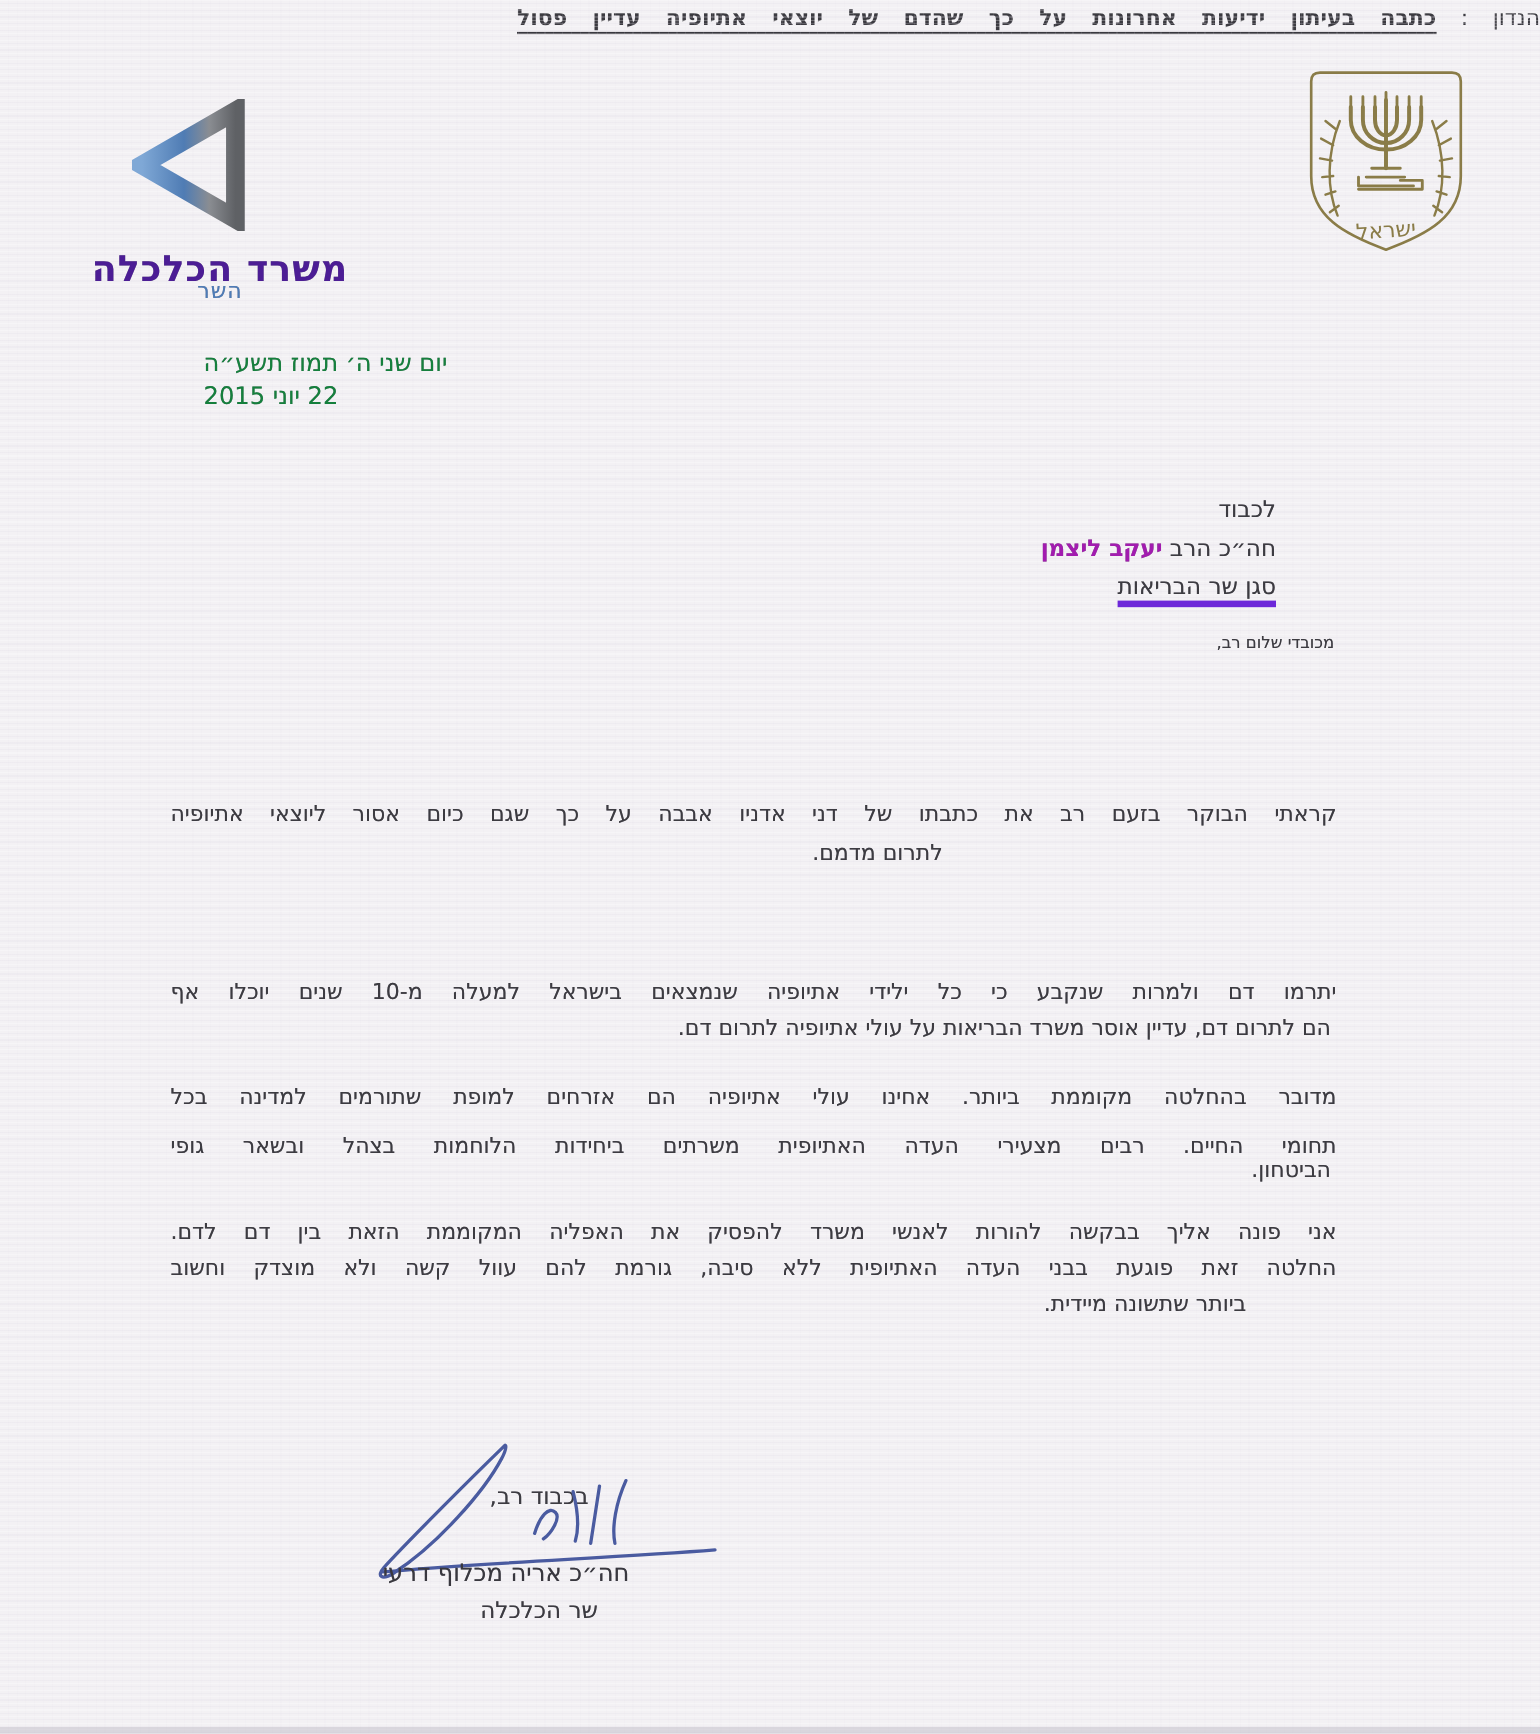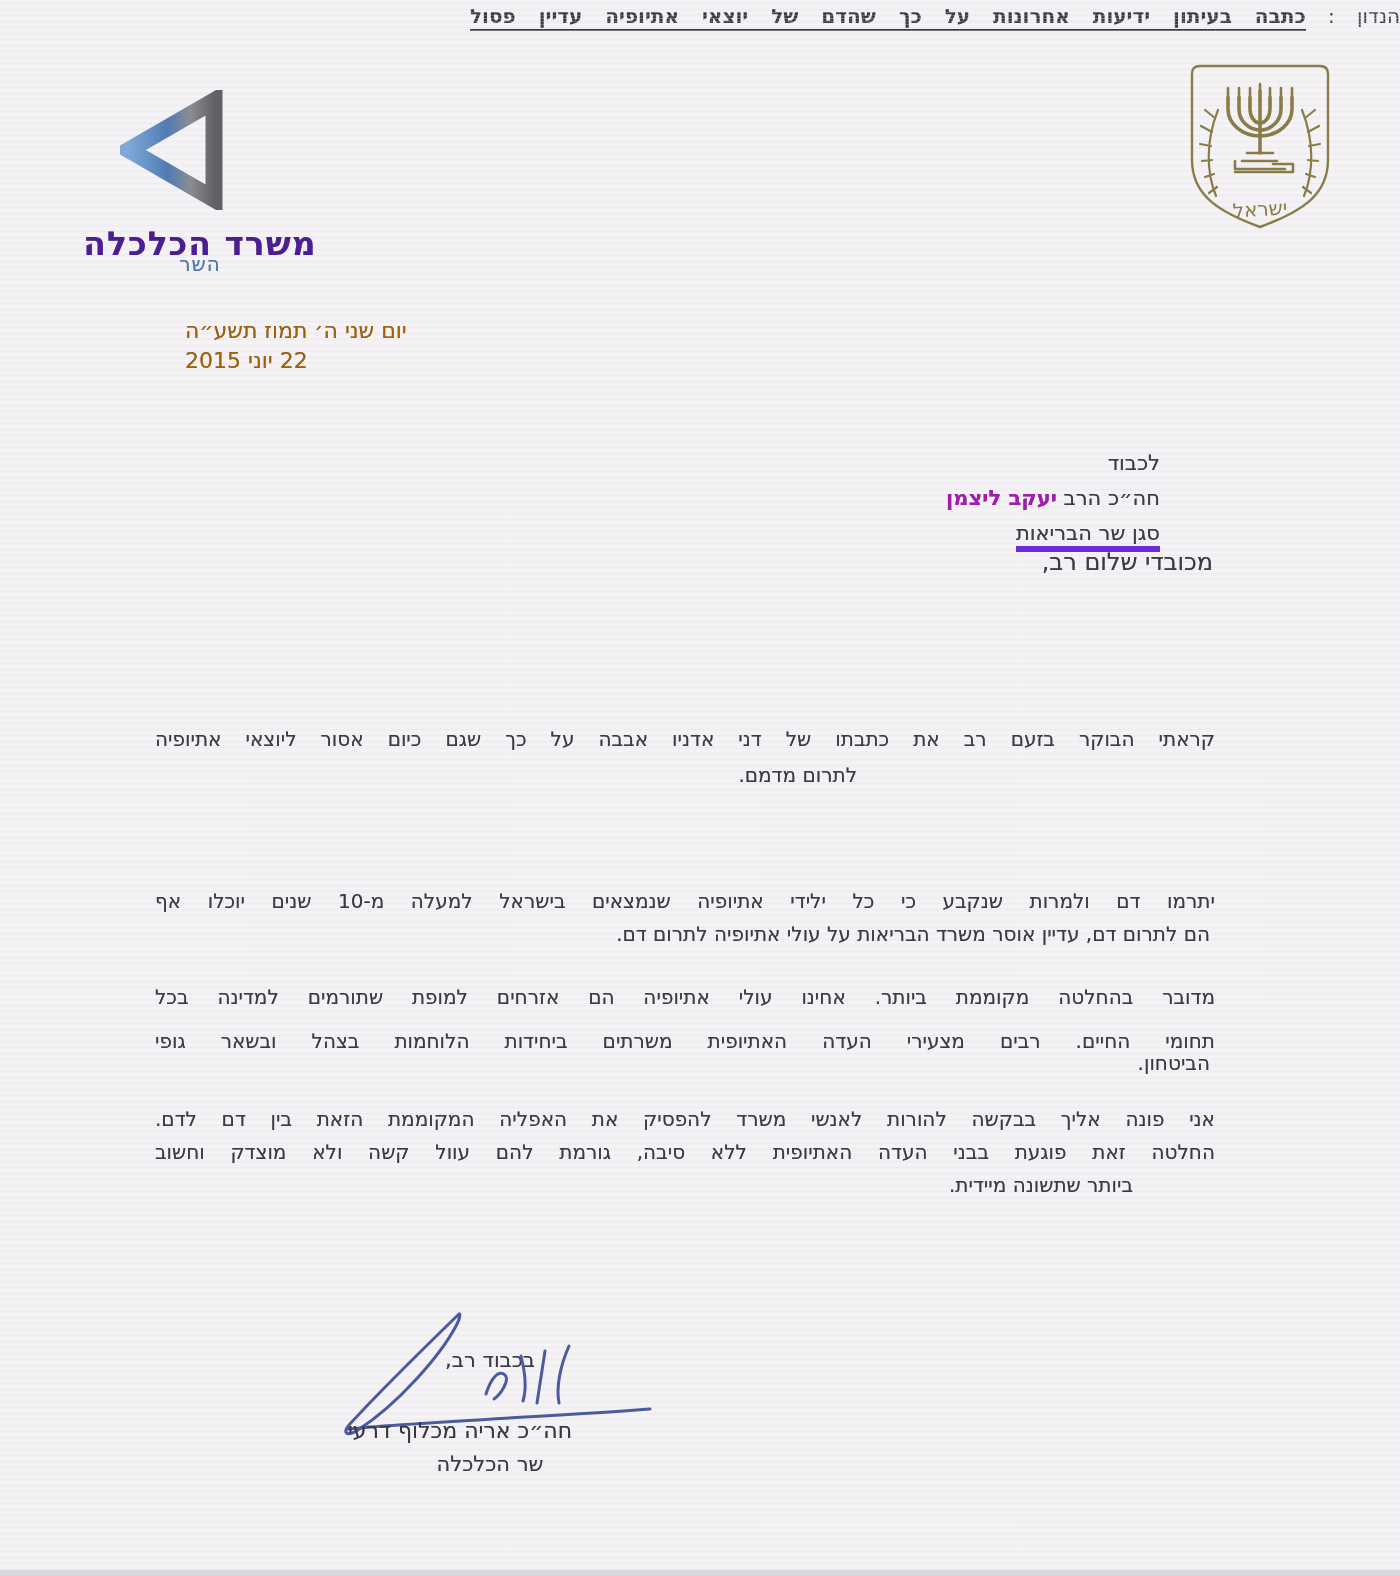--- a/index.html
+++ b/index.html
@@ -23,24 +23,24 @@
     font-size:20px; text-align:justify; text-align-last:justify;
     text-shadow:0 0 .6px rgba(62,60,70,.55); overflow:hidden;
   }
   .sline{position:absolute; height:30px; line-height:30px; font-size:20px;}
   .bold{font-weight:bold; color:#a21caf;text-align:right;}
   #logo-name{left:60px; top:224px; width:280px; text-align:center;
     font-size:33px; font-weight:bold; color:#4c1d95; letter-spacing:1px;}
   #logo-unit{left:60px; top:252px; width:280px; text-align:center;
     font-size:20px; color:#4d7cb8; letter-spacing:1px;}
   #date-block{left:185px; top:316px; font-size:22px; line-height:30px;
-    color:#a16207; text-align:left; direction:rtl;}
+    color:#15803d; text-align:left; direction:rtl;}
   #addressee{right:240px; top:446px; font-size:21px; line-height:35px; text-align:right;}
   #addressee .role{border-bottom:6px solid #6d28d9; padding-bottom:1px;}
-  #greeting{right:187px; top:548px; font-size:24px;}
+  #greeting{right:187px; top:575px; font-size:15px;}
   #subject{left:230px; top:629px; width:930px; height:32px; line-height:32px;
     font-size:20px; text-align:justify; text-align-last:justify; overflow:hidden;}
   #subject .subj{font-weight:bold; border-bottom:2px solid #39383f; padding-bottom:1px;}
   #valediction{right:865px; top:1348px; font-size:21px;}
   #signer-name{left:315px; top:1418px; width:290px; text-align:center;
     font-size:22px; font-weight:normal; color:#39383f;}
   #signer-title{left:345px; top:1452px; width:290px; text-align:center; font-size:21px;}
   #bottom-shade{left:0; bottom:0; width:1400px; height:6px; background:rgba(186,182,194,.45);}
 </style>
 </head>

